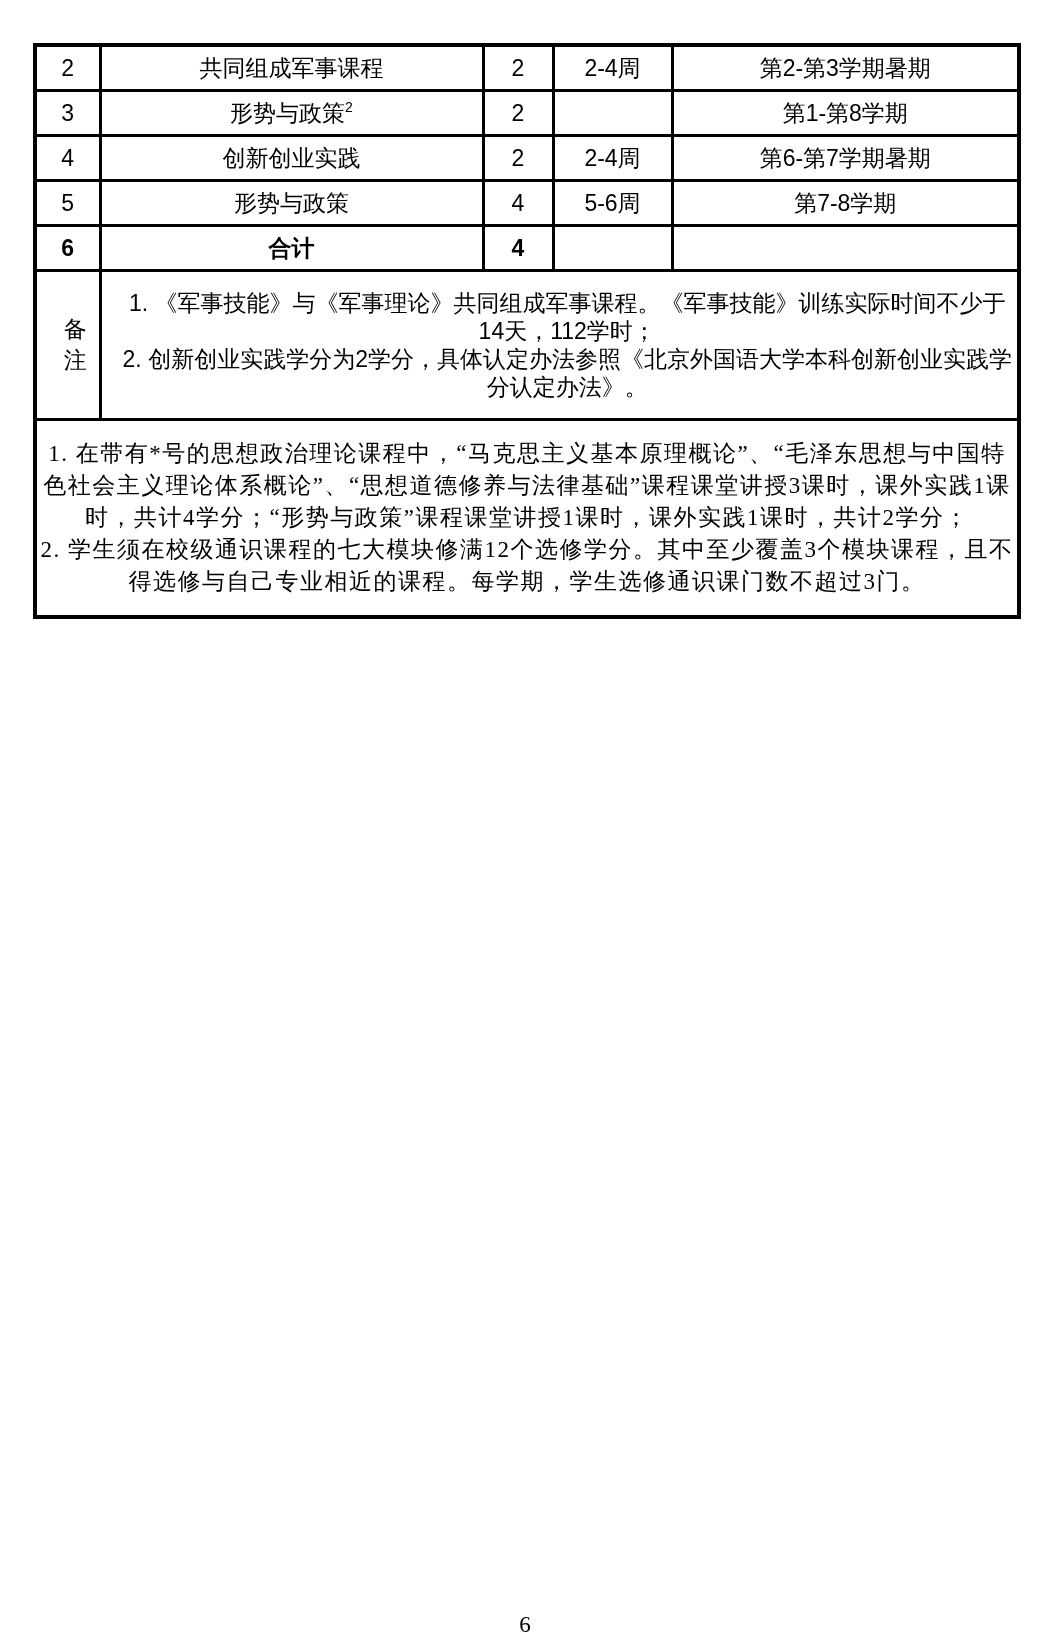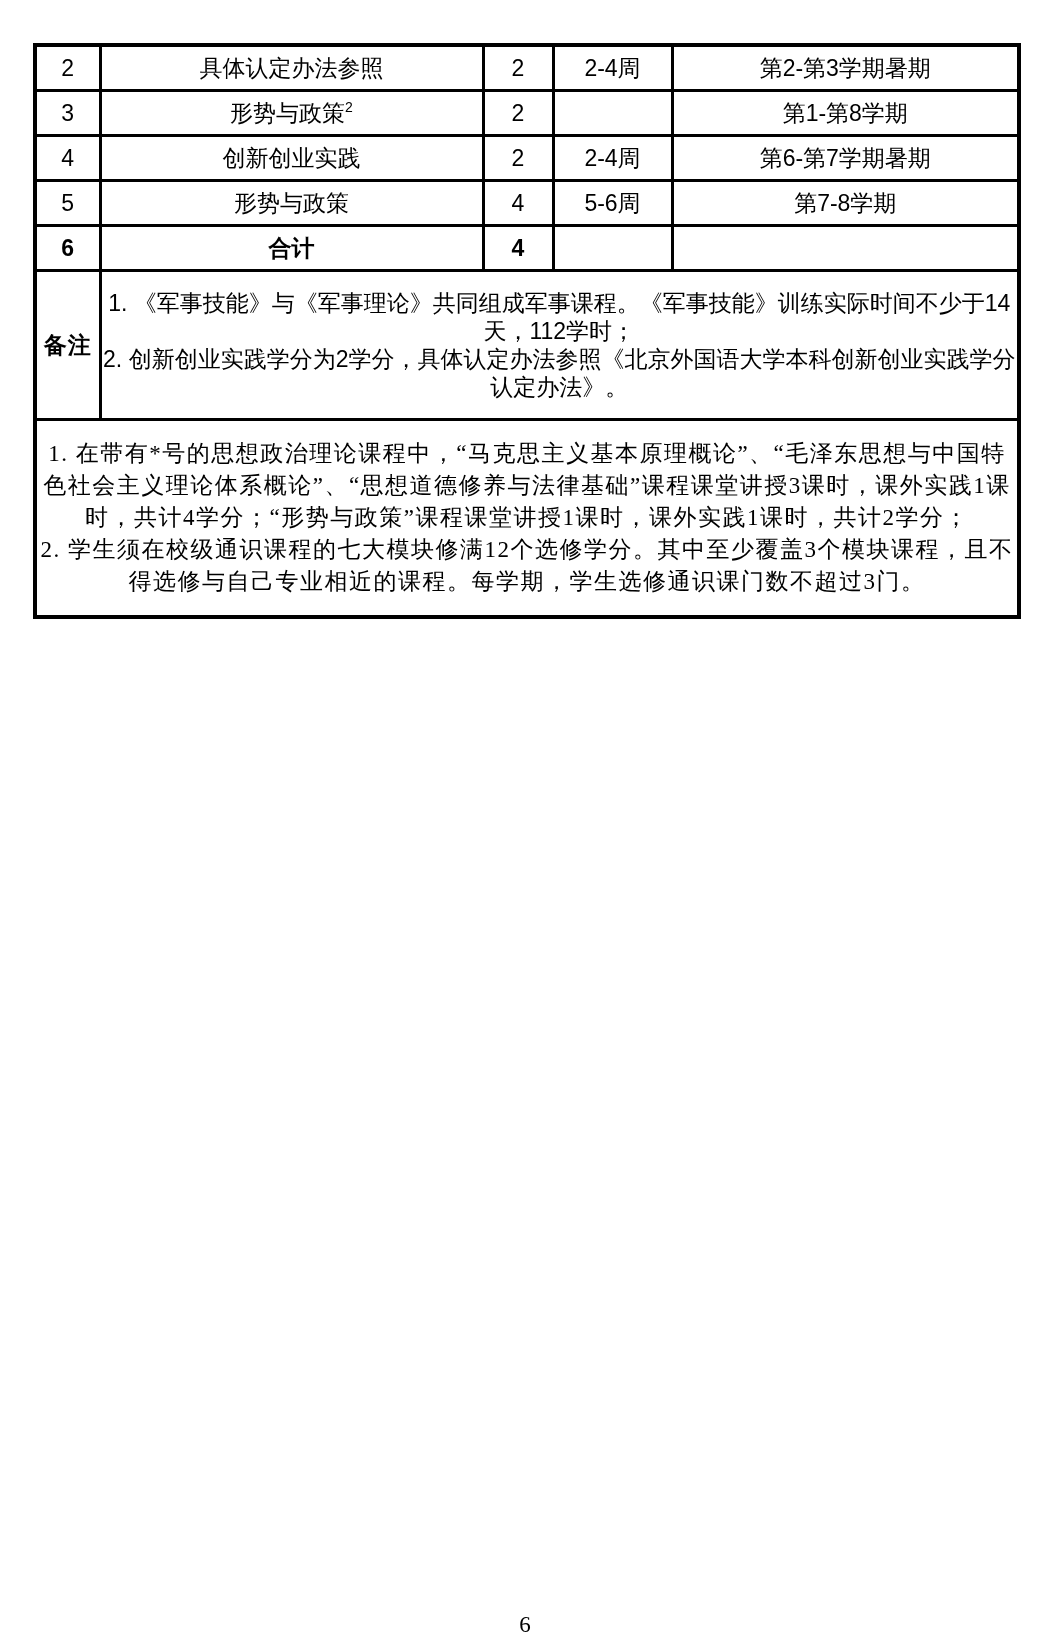--- a/index.html
+++ b/index.html
@@ -35,23 +35,23 @@
     padding: 0;
     overflow: hidden;
   }
   tr.course-row td { height: 42px; }
   tr.total-row td { height: 42px; font-weight: bold; }
   td.name-cell sup {
     font-size: 14px;
     line-height: 0;
     vertical-align: super;
   }
-  tr.remark-row td { height: 146px; }
+  tr.remark-row td { height: 146px; padding-left: 16px; }
   td.remark-label {
-    font-weight: bold;
+    font-weight: normal;
     font-size: 24px;
     letter-spacing: 1px;
   }
   td.remark-body {
     text-align: left;
     font-size: 22px;
     line-height: 28px;
     padding: 4px 6px 4px 6px;
     vertical-align: middle;
   }
@@ -87,21 +87,21 @@
       <col style="width:65px">
       <col style="width:383px">
       <col style="width:70px">
       <col style="width:119px">
       <col style="width:347px">
     </colgroup>
 
     <tbody>
         <tr class="course-row">
       <td>2</td>
-      <td class="name-cell"><span>具体认定办法参照</span></td>
+      <td class="name-cell"><span>共同组成军事课程</span></td>
       <td>2</td>
       <td>2-4周</td>
       <td>第2-第3学期暑期</td>
     </tr>
 
     <tr class="course-row">
       <td>3</td>
       <td class="name-cell"><span>形势与政策</span><sup>2</sup></td>
       <td>2</td>
       <td></td>

